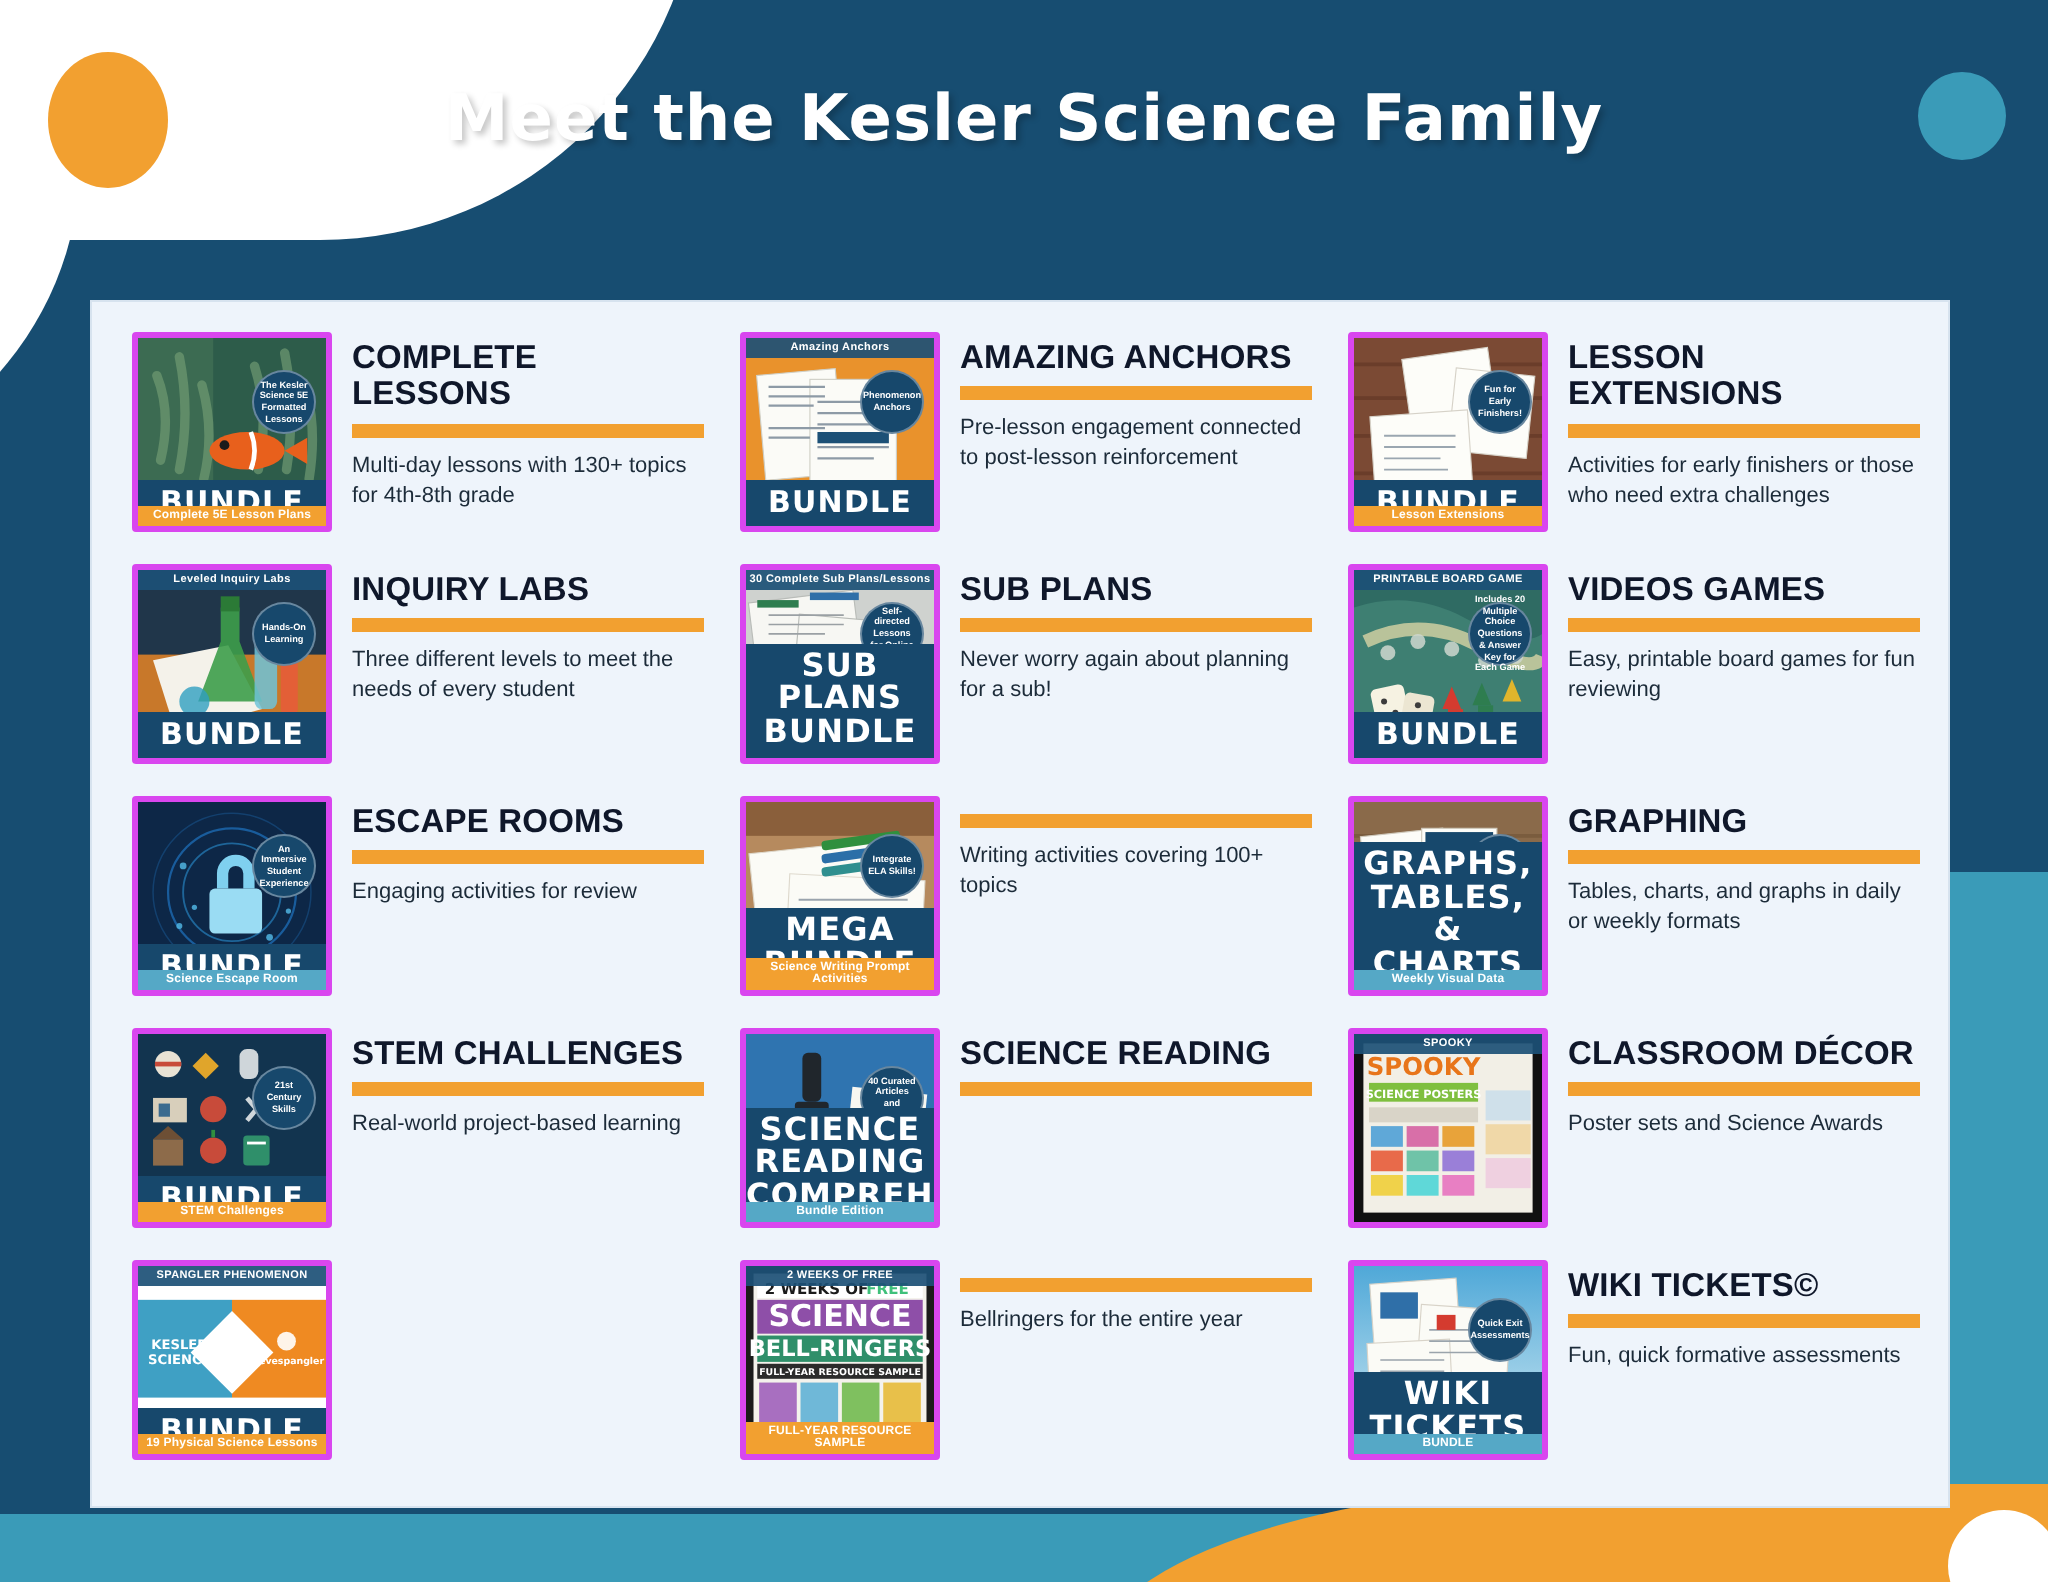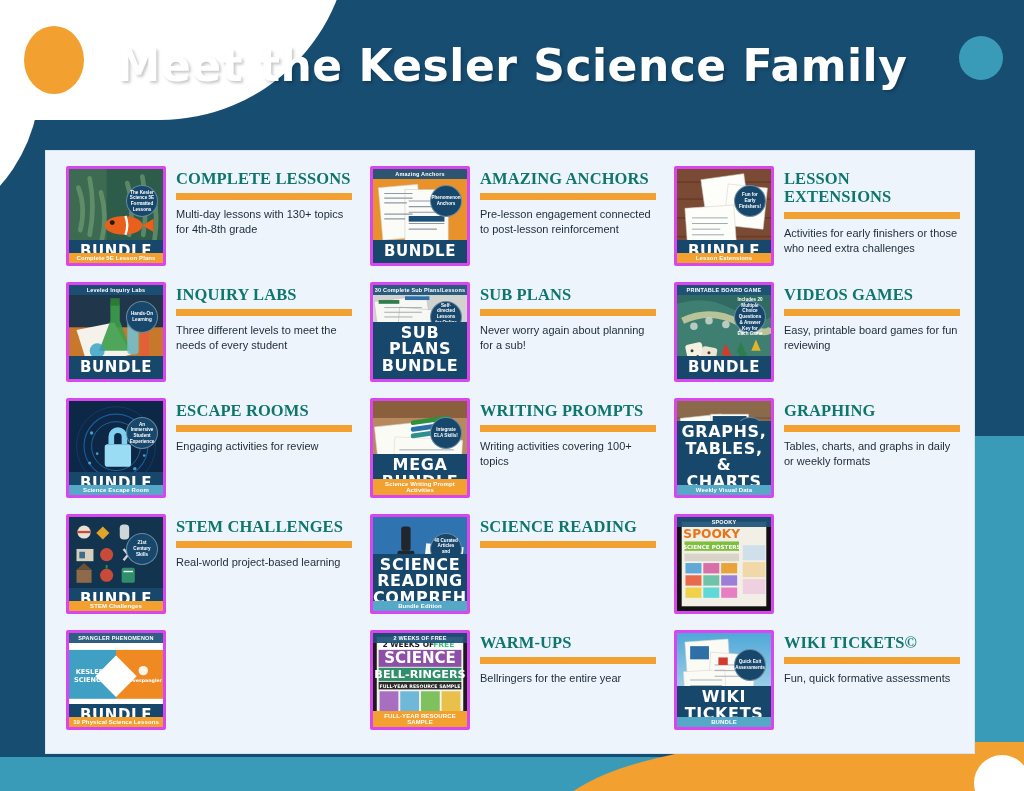--- a/index.html
+++ b/index.html
@@ -84,21 +84,21 @@
     background: #ffffff;
   }
 
   
   .poster-title {
     position: absolute;
     left: 0; top: 40px;
     width: 1024px;
     text-align: center;
     color: #ffffff;
-    font-size: 44px;
+    font-size: 32px;
     font-weight: bold;
     letter-spacing: 0.5px;
     font-family: "DejaVu Sans", sans-serif;
     text-shadow: 2px 2px 3px rgba(0,0,0,0.22);
   }
 
   
   .panel {
     position: absolute;
     left: 45px; top: 150px;
@@ -190,26 +190,26 @@
   }
   .thumb-sub.teal { background: #55a8c6; }
   .thumb-stack { position: absolute; left: 0; right: 0; bottom: 0; }
 
   .body {
     flex: 1 1 auto;
     min-width: 0;
     padding-top: 4px;
   }
   .item-title {
-    color: #0f766e;
+    color: #0f172a;
     font-weight: bold;
     font-size: 16.5px;
     line-height: 1.12;
     letter-spacing: .1px;
-    font-family: Liberation Serif, serif;
+    font-family: Liberation Sans, sans-serif;
   }
   .rule {
     height: 7px;
     background: #f2a030;
     margin: 5px 0 7px 0;
     width: 100%;
     max-width: 178px;
   }
   .item-desc {
     color: #1c2b39;
@@ -455,21 +455,20 @@
         <rect x="40" y="32" width="42" height="5" rx="2" fill="#2f8f8f" transform="rotate(-8 61 34)"></rect>
       </svg>
 
       <div class="thumb-badge">Integrate ELA Skills!</div>
       <div class="thumb-stack">
         <div class="thumb-bundle small">MEGA BUNDLE</div>
         <div class="thumb-sub">Science Writing Prompt Activities</div>
       </div>
     </div>
     <div class="body">
-      <div class="item-title">WRITING PROMPTS</div>
       <div class="rule"></div>
       <div class="item-desc">Writing activities covering 100+ topics</div>
     </div>
         </div>
         <div class="item">
     <div class="thumb">
       <svg class="thumb-art" viewBox="0 0 100 100" preserveAspectRatio="none">
         <rect width="100" height="100" fill="#8a6a4a"></rect>
         <g stroke="#7a5c3e" stroke-width="2">
                 <path d="M0 18h100M0 38h100M0 58h100M0 78h100"></path>
@@ -604,20 +603,25 @@
           <rect x="70" y="66" width="24" height="16" fill="#efd0e0"></rect>
         </g>
       </svg>
       <div class="thumb-toplabel">SPOOKY</div>
 
       <div class="thumb-stack">
         
         
       </div>
     </div>
+    <div class="body">
+      <div class="item-title">CLASSROOM DÉCOR</div>
+      <div class="rule"></div>
+      <div class="item-desc">Poster sets and Science Awards</div>
+    </div>
         </div>
         <div class="item">
     <div class="thumb">
       <svg class="thumb-art" viewBox="0 0 100 100" preserveAspectRatio="none">
         <rect width="100" height="100" fill="#ffffff"></rect>
         <rect x="0" y="18" width="50" height="52" fill="#3fa0c4"></rect>
         <rect x="50" y="18" width="50" height="52" fill="#ef8a22"></rect>
         <path d="M50 24 l22 22 -22 22 -22 -22z" fill="#ffffff"></path>
         <text x="22" y="44" font-family="DejaVu Sans" font-size="7" font-weight="bold" fill="#ffffff" text-anchor="middle">KESLER</text>
         <text x="22" y="52" font-family="DejaVu Sans" font-size="7" font-weight="bold" fill="#ffffff" text-anchor="middle">SCIENCE</text>
@@ -656,21 +660,20 @@
         <text x="50" y="92" font-family="DejaVu Sans" font-size="4.6" font-weight="bold" fill="#ffffff" text-anchor="middle">VIDEOS, DISCUSSION, QUOTES &amp; MORE</text>
       </svg>
       <div class="thumb-toplabel">2 WEEKS OF FREE</div>
 
       <div class="thumb-stack">
 
         <div class="thumb-sub">FULL-YEAR RESOURCE SAMPLE</div>
       </div>
     </div>
     <div class="body">
-      <div class="item-title">WARM-UPS</div>
       <div class="rule"></div>
       <div class="item-desc">Bellringers for the entire year</div>
     </div>
         </div>
         <div class="item">
     <div class="thumb">
       <svg class="thumb-art" viewBox="0 0 100 100" preserveAspectRatio="none">
         <defs>
                 <linearGradient id="wg" x1="0" y1="0" x2="0" y2="1">
           <stop offset="0" stop-color="#4fa8d8"></stop>

